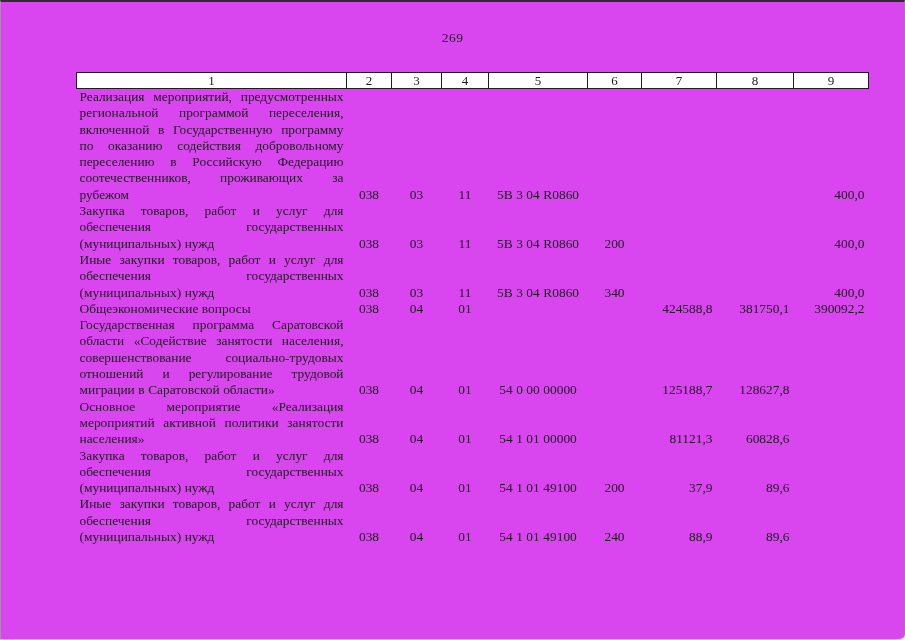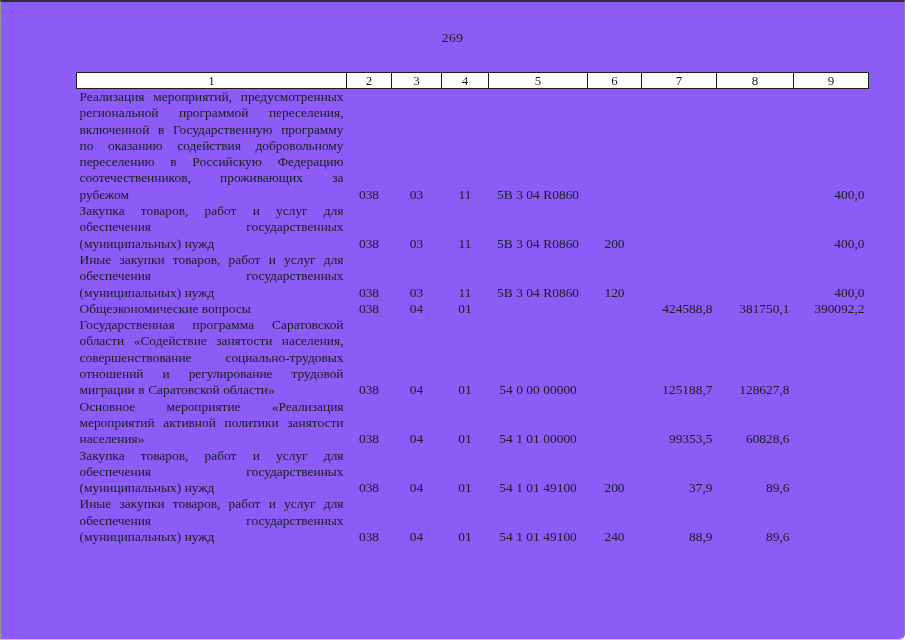--- a/index.html
+++ b/index.html
@@ -5,21 +5,21 @@
   html, body {
     margin: 0;
     padding: 0;
     background: #ffffff;
   }
   .page {
     position: relative;
     width: 905px;
     height: 640px;
     box-sizing: border-box;
-    background: #8b5cf6;
+    background: #d946ef;
     border-left: 1px solid #9a9a9a;
     border-right: 1px solid #8a8a8a;
     border-top: 2px solid #2e2e2e;
     border-bottom: 1px solid #c9c9c9;
     border-radius: 0 0 6px 0;
     overflow: hidden;
     font-family: "Liberation Serif", "DejaVu Serif", serif;
     color: #1c1c1c;
   }
   .page-number {
@@ -127,21 +127,21 @@
           <td class="c7"></td>
           <td class="c8"></td>
           <td class="c9">400,0</td>
         </tr>
         <tr>
           <td class="c1">Иные закупки товаров, работ и услуг для обеспечения государственных (муниципальных) нужд</td>
           <td class="c2">038</td>
           <td class="c3">03</td>
           <td class="c4">11</td>
           <td class="c5">5В 3 04 R0860</td>
-          <td class="c6">120</td>
+          <td class="c6">340</td>
           <td class="c7"></td>
           <td class="c8"></td>
           <td class="c9">400,0</td>
         </tr>
         <tr>
           <td class="c1">Общеэкономические вопросы</td>
           <td class="c2">038</td>
           <td class="c3">04</td>
           <td class="c4">01</td>
           <td class="c5"></td>
@@ -161,21 +161,21 @@
           <td class="c8">128627,8</td>
           <td class="c9"></td>
         </tr>
         <tr>
           <td class="c1">Основное мероприятие «Реализация мероприятий активной политики занятости населения»</td>
           <td class="c2">038</td>
           <td class="c3">04</td>
           <td class="c4">01</td>
           <td class="c5">54 1 01 00000</td>
           <td class="c6"></td>
-          <td class="c7">99353,5</td>
+          <td class="c7">81121,3</td>
           <td class="c8">60828,6</td>
           <td class="c9"></td>
         </tr>
         <tr>
           <td class="c1">Закупка товаров, работ и услуг для обеспечения государственных (муниципальных) нужд</td>
           <td class="c2">038</td>
           <td class="c3">04</td>
           <td class="c4">01</td>
           <td class="c5">54 1 01 49100</td>
           <td class="c6">200</td>

